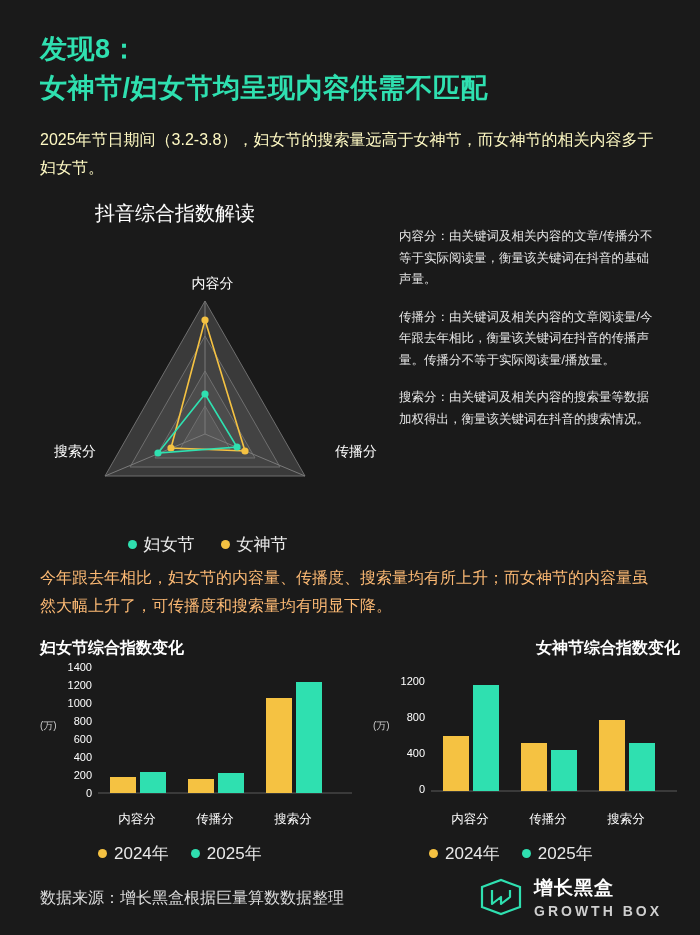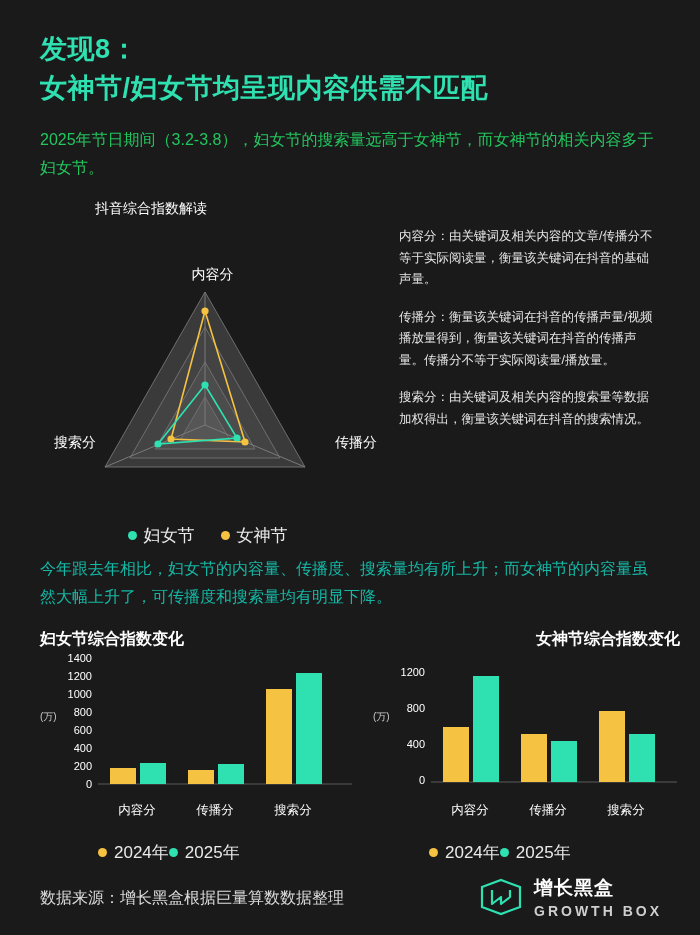--- a/index.html
+++ b/index.html
@@ -16,31 +16,31 @@
     color:#2fe0b0;
     font-size:27px;
     font-weight:bold;
     line-height:1.45;
     letter-spacing:0.5px;
   }
   .intro{
     margin-top:18px;
     font-size:16px;
     line-height:1.75;
-    color:#22c55e;
+    color:#fef9c3;
   }
 
   .radar-section{
     margin-top:18px;
     display:flex;
     align-items:flex-start;
   }
   .radar-left{width:345px;}
   .radar-title{
-    font-size:14px;
+    font-size:20px;
     color:#ffffff;
     margin-left:55px;
     margin-bottom:4px;
   }
   .radar-wrap{position:relative;width:345px;height:300px;}
   .radar-wrap svg{display:block;}
   .axis-label{
     position:absolute;
     font-size:14px;
     color:#ffffff;
@@ -67,21 +67,21 @@
     font-size:12.5px;
     line-height:1.72;
     color:#e6e6e6;
   }
   .radar-right p{margin:0 0 16px 0;}
 
   .mid-text{
     margin-top:8px;
     font-size:16px;
     line-height:1.75;
-    color:#14b8a6;
+    color:#fdba74;
   }
 
   .charts{
     display:flex;
     margin-top:18px;
     gap:10px;
   }
   .chart-block{width:315px;}
   .chart-heading{
     font-size:16px;
@@ -101,23 +101,24 @@
   .cat-labels{
     display:flex;
     font-size:12.5px;
     color:#ffffff;
     margin-top:2px;
   }
   .cat-labels span{text-align:center;}
 
   .chart-legend{
     display:flex;
+    gap:22px;
     font-size:12.5px;
     color:#ffffff;
-    margin-top:22px;
+    margin-top:14px;
     padding-left:58px;
   }
   .chart-legend.right-l{padding-left:64px;}
 
   .footer{
     position:absolute;
     left:40px;
     bottom:26px;
     font-size:16px;
     color:#dcdcdc;
@@ -185,21 +186,21 @@
         </div>
         <div class="legend-item">
           <span class="dot" style="background:#f5c242"></span>
           <span>女神节</span>
         </div>
       </div>
     </div>
 
     <div class="radar-right">
       <p>内容分：由关键词及相关内容的文章/传播分不等于实际阅读量，衡量该关键词在抖音的基础声量。</p>
-      <p>传播分：衡量该关键词在抖音的传播声量/视频播放量得到，衡量该关键词在抖音的传播声量。传播分不等于实际阅读量/播放量。</p>
+      <p>传播分：由关键词及相关内容的文章阅读量/今年跟去年相比，衡量该关键词在抖音的传播声量。传播分不等于实际阅读量/播放量。</p>
       <p>搜索分：由关键词及相关内容的搜索量等数据加权得出，衡量该关键词在抖音的搜索情况。</p>
     </div>
   </div>
 
   <div class="mid-text">今年跟去年相比，妇女节的内容量、传播度、搜索量均有所上升；而女神节的内容量虽然大幅上升了，可传播度和搜索量均有明显下降。</div>
 
   <div class="charts">
 
     <div class="chart-block">
       <div class="chart-heading">妇女节综合指数变化</div>

